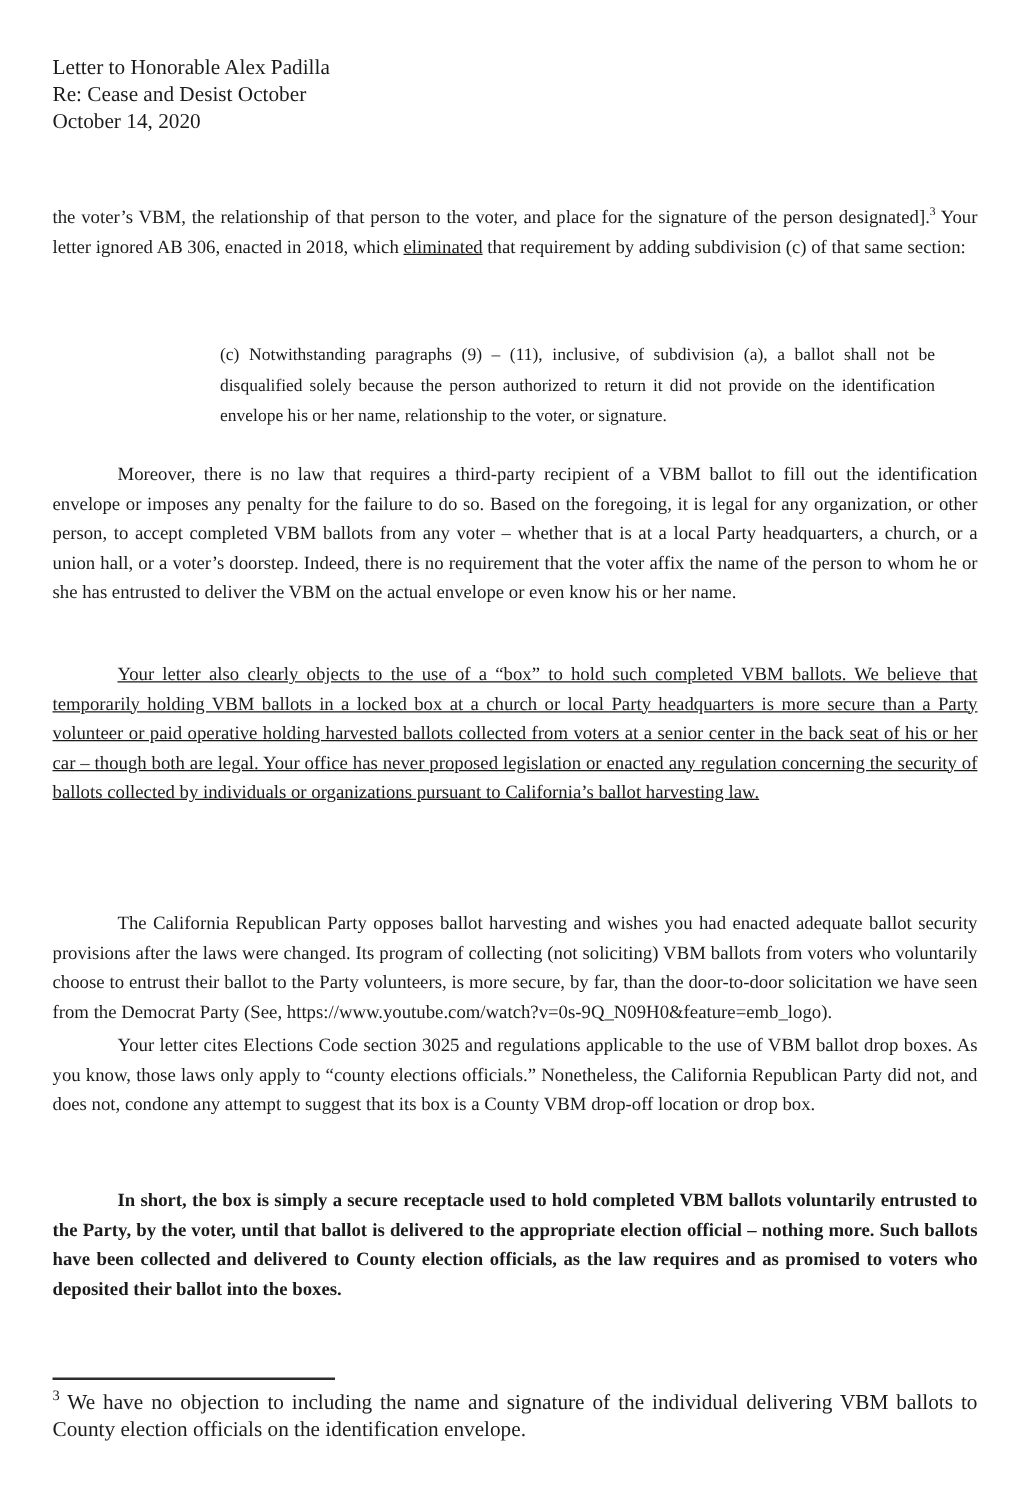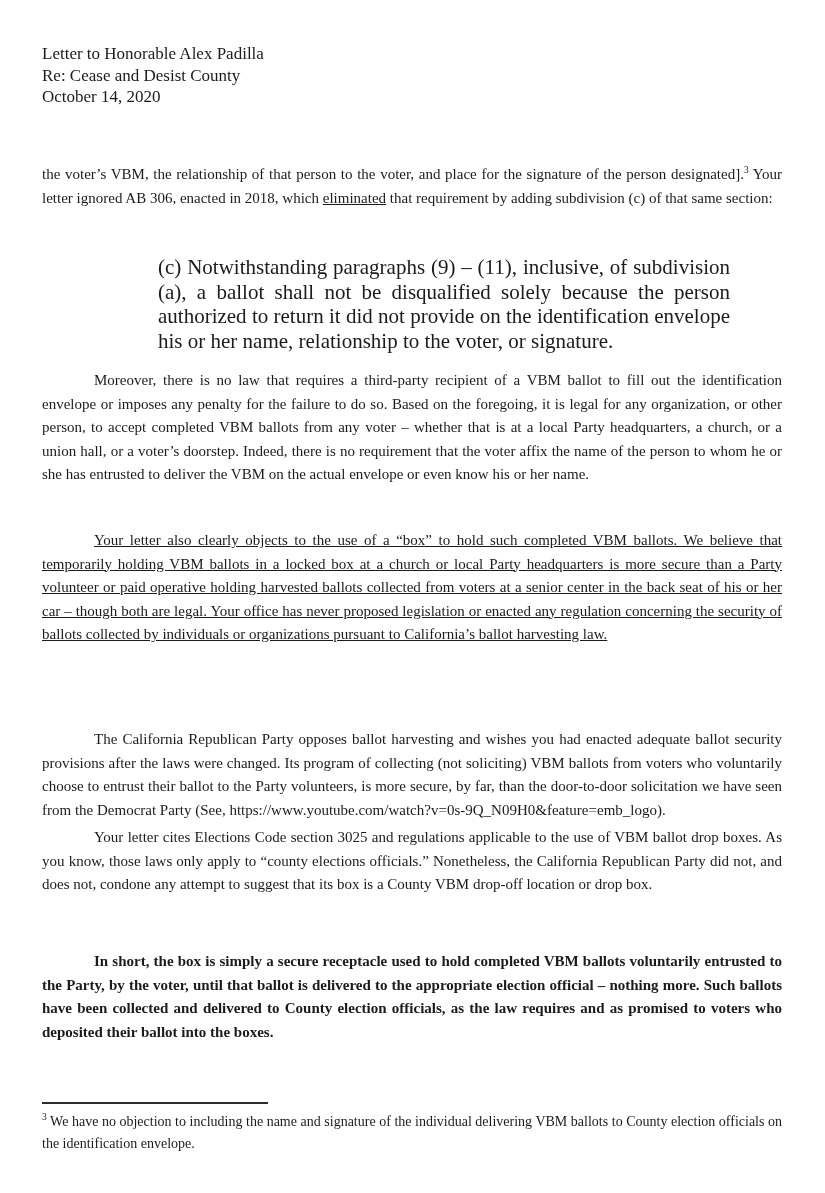--- a/index.html
+++ b/index.html
@@ -41,22 +41,22 @@
   .p3 { top: 529px; text-decoration: underline; }
   .p4 { top: 689px; margin-top: 39px; }
   .p5 { top: 826px; }
   .p6 { top: 950px; font-weight: bold; }
   .indent { text-indent: 52px; }
   .quote {
     position: absolute;
     left: 158px;
     top: 255px;
     width: 572px;
-    margin: 0;
-    font-size: 21px;
+    margin: 18px;
+    font-size: 14px;
     line-height: 24.5px;
     text-align: justify;
   }
   .fn-ref {
     font-size: 0.62em;
     line-height: 0;
     vertical-align: super;
   }
   .underlined {
     text-decoration: underline;
@@ -67,34 +67,34 @@
     top: 1102px;
     width: 226px;
     height: 0;
     border-top: 2px solid #2e2e2e;
   }
   .footnote {
     position: absolute;
     left: 42px;
     top: 1111px;
     width: 740px;
-    font-size: 14px;
+    font-size: 17px;
     line-height: 21.5px;
     text-align: justify;
   }
   .footnote .fn-ref { font-size: 0.68em; }
 </style>
 </head>
 <body>
 
 <div class="page">
 
   <div class="header-block">
     <div>Letter to Honorable Alex Padilla</div>
-    <div>Re: Cease and Desist County</div>
+    <div>Re: Cease and Desist October</div>
     <div>October 14, 2020</div>
   </div>
 
   <p class="body-par p1"><span>the voter’s VBM, the relationship of that person to the voter, and place for the signature of the person designated].</span><sup class="fn-ref">3</sup><span>  Your letter ignored AB 306, enacted in 2018, which </span><span class="underlined">eliminated</span><span> that requirement by adding subdivision (c) of that same section:</span></p>
 
   <blockquote class="quote">(c) Notwithstanding paragraphs (9) – (11), inclusive, of subdivision (a), a ballot shall not be disqualified solely because the person authorized to return it did not provide on the identification envelope his or her name, relationship to the voter, or signature.</blockquote>
 
   <p class="body-par indent p2">Moreover, there is no law that requires a third-party recipient of a VBM ballot to fill out the identification envelope or imposes any penalty for the failure to do so.  Based on the foregoing, it is legal for any organization, or other person, to accept completed VBM ballots from any voter – whether that is at a local Party headquarters, a church, or a union hall, or a voter’s doorstep.  Indeed, there is no requirement that the voter affix the name of the person to whom he or she has entrusted to deliver the VBM on the actual envelope or even know his or her name.</p>
 
   <p class="body-par indent p3">Your letter also clearly objects to the use of a “box” to hold such completed VBM ballots.  We believe that temporarily holding VBM ballots in a locked box at a church or local Party headquarters is more secure than a Party volunteer or paid operative holding harvested ballots collected from voters at a senior center in the back seat of his or her car – though both are legal.  Your office has never proposed legislation or enacted any regulation concerning the security of ballots collected by individuals or organizations pursuant to California’s ballot harvesting law.</p>

